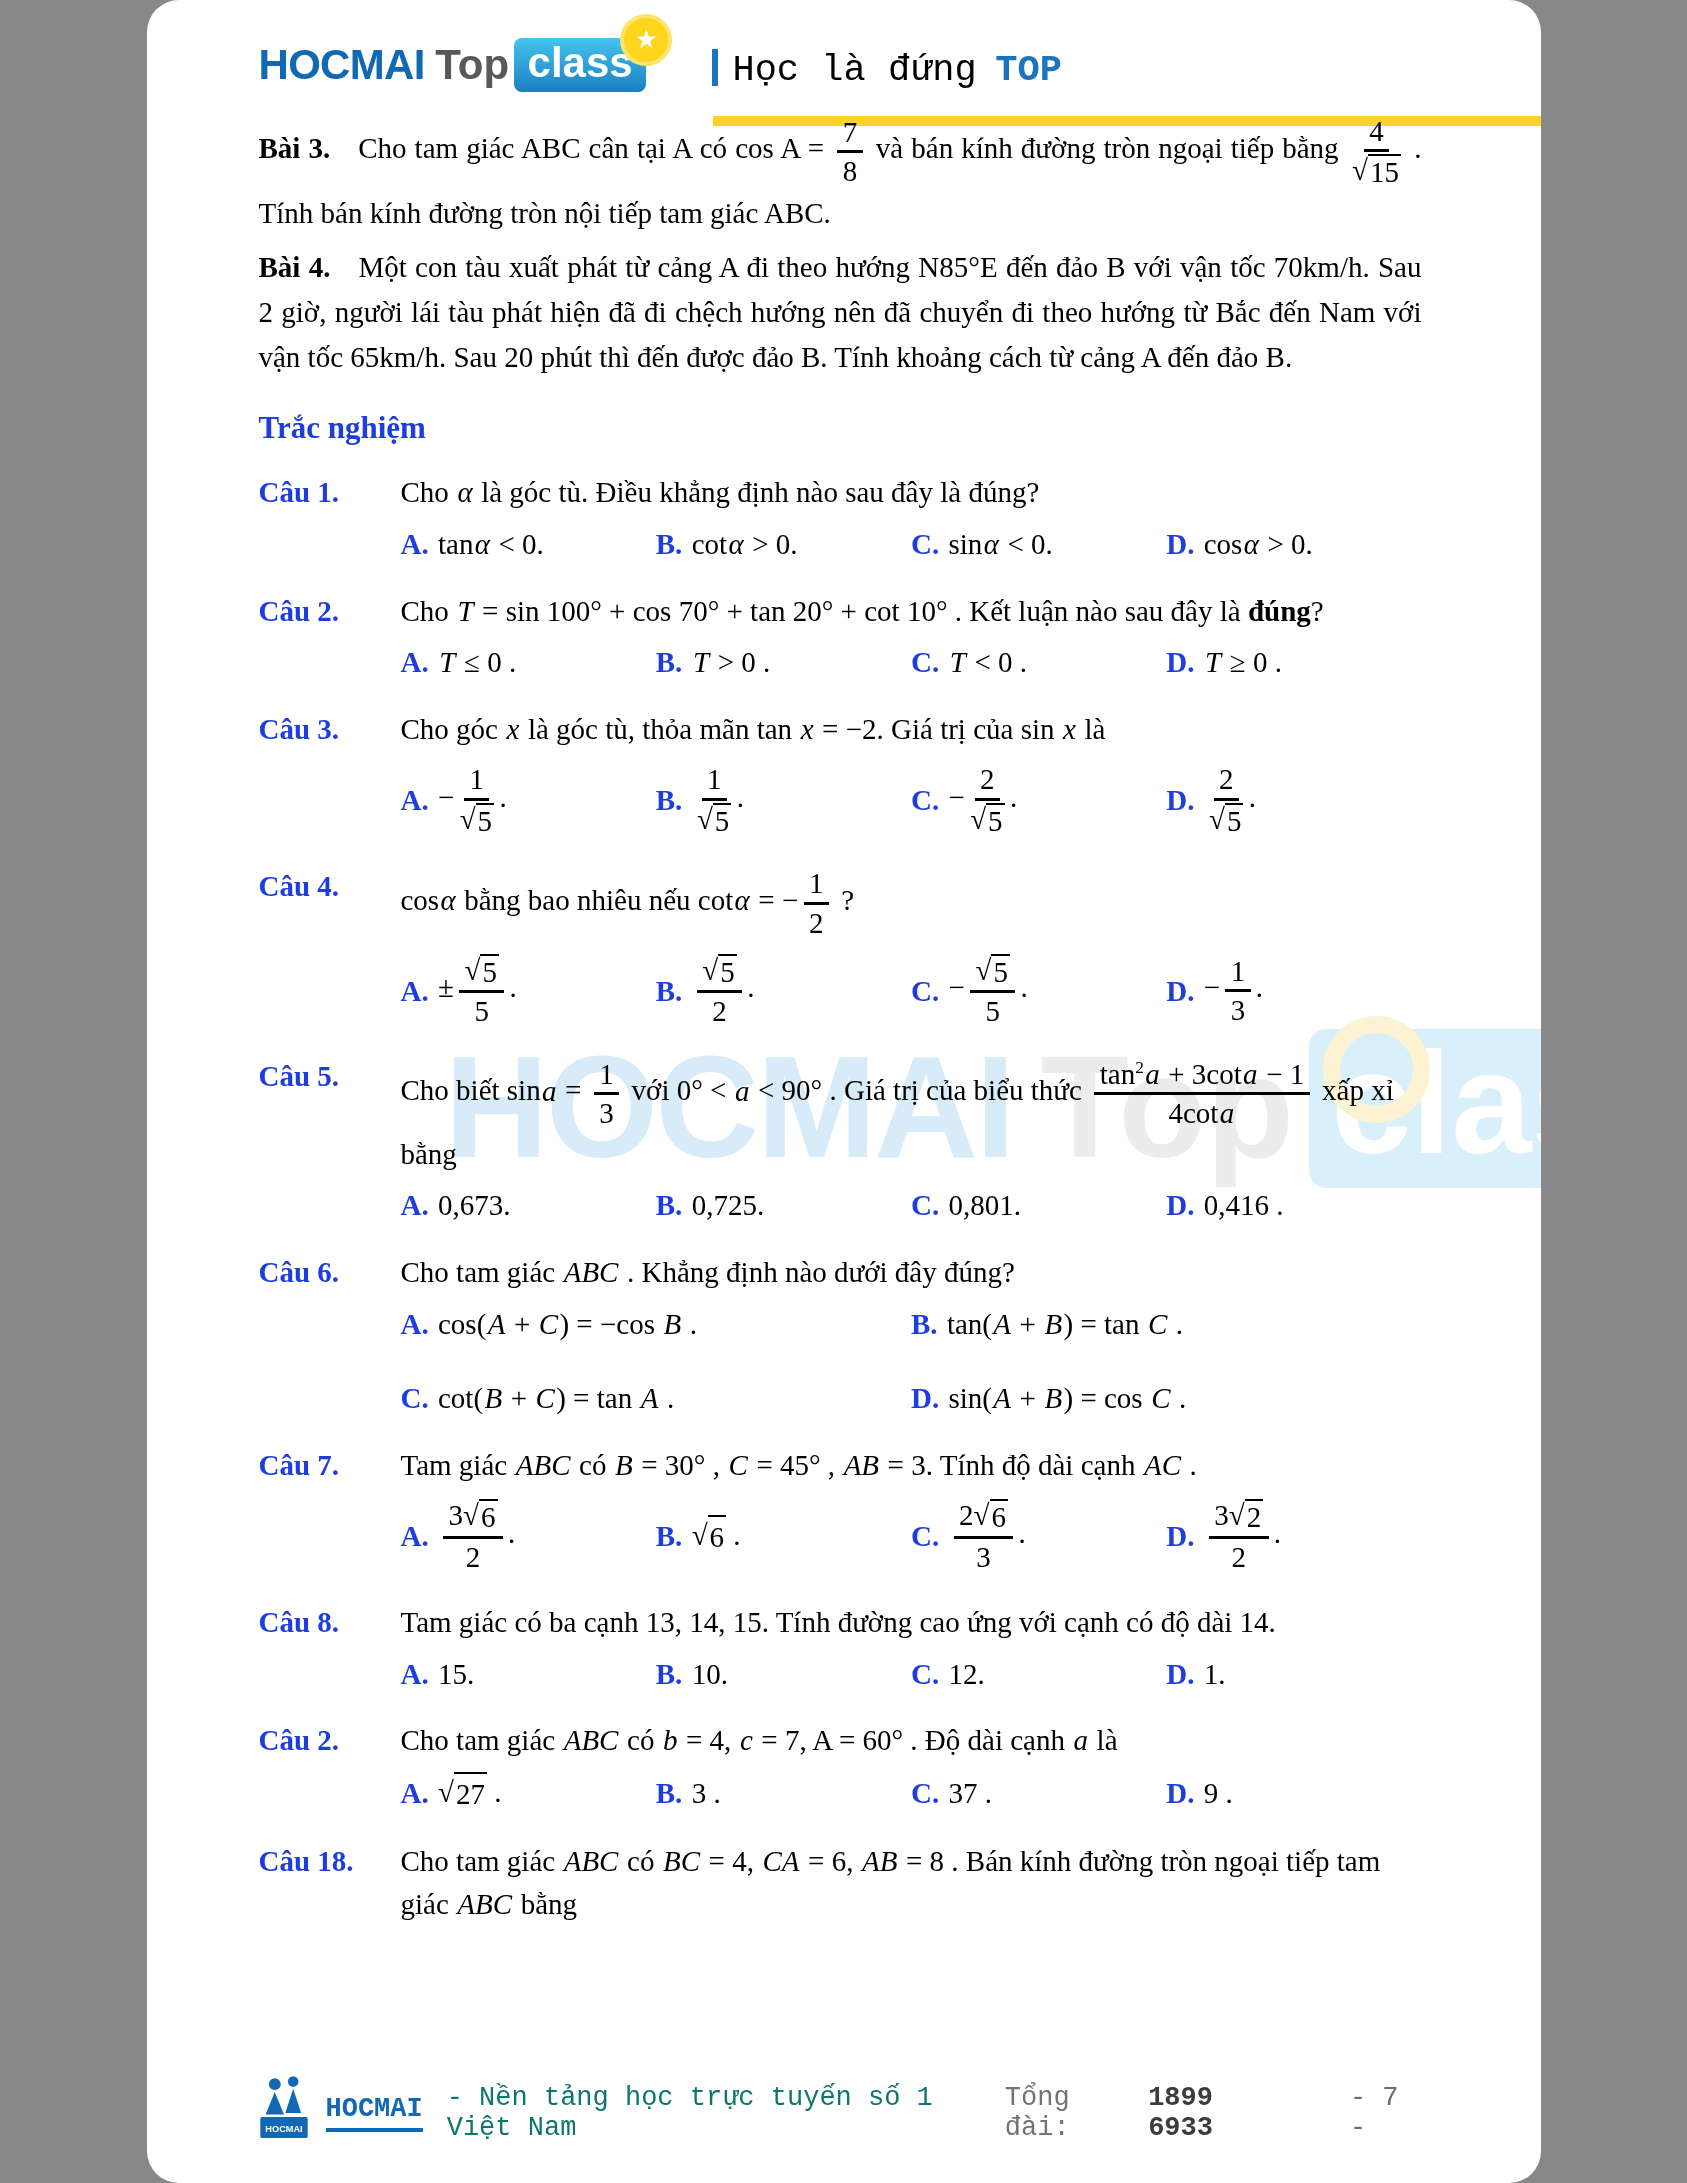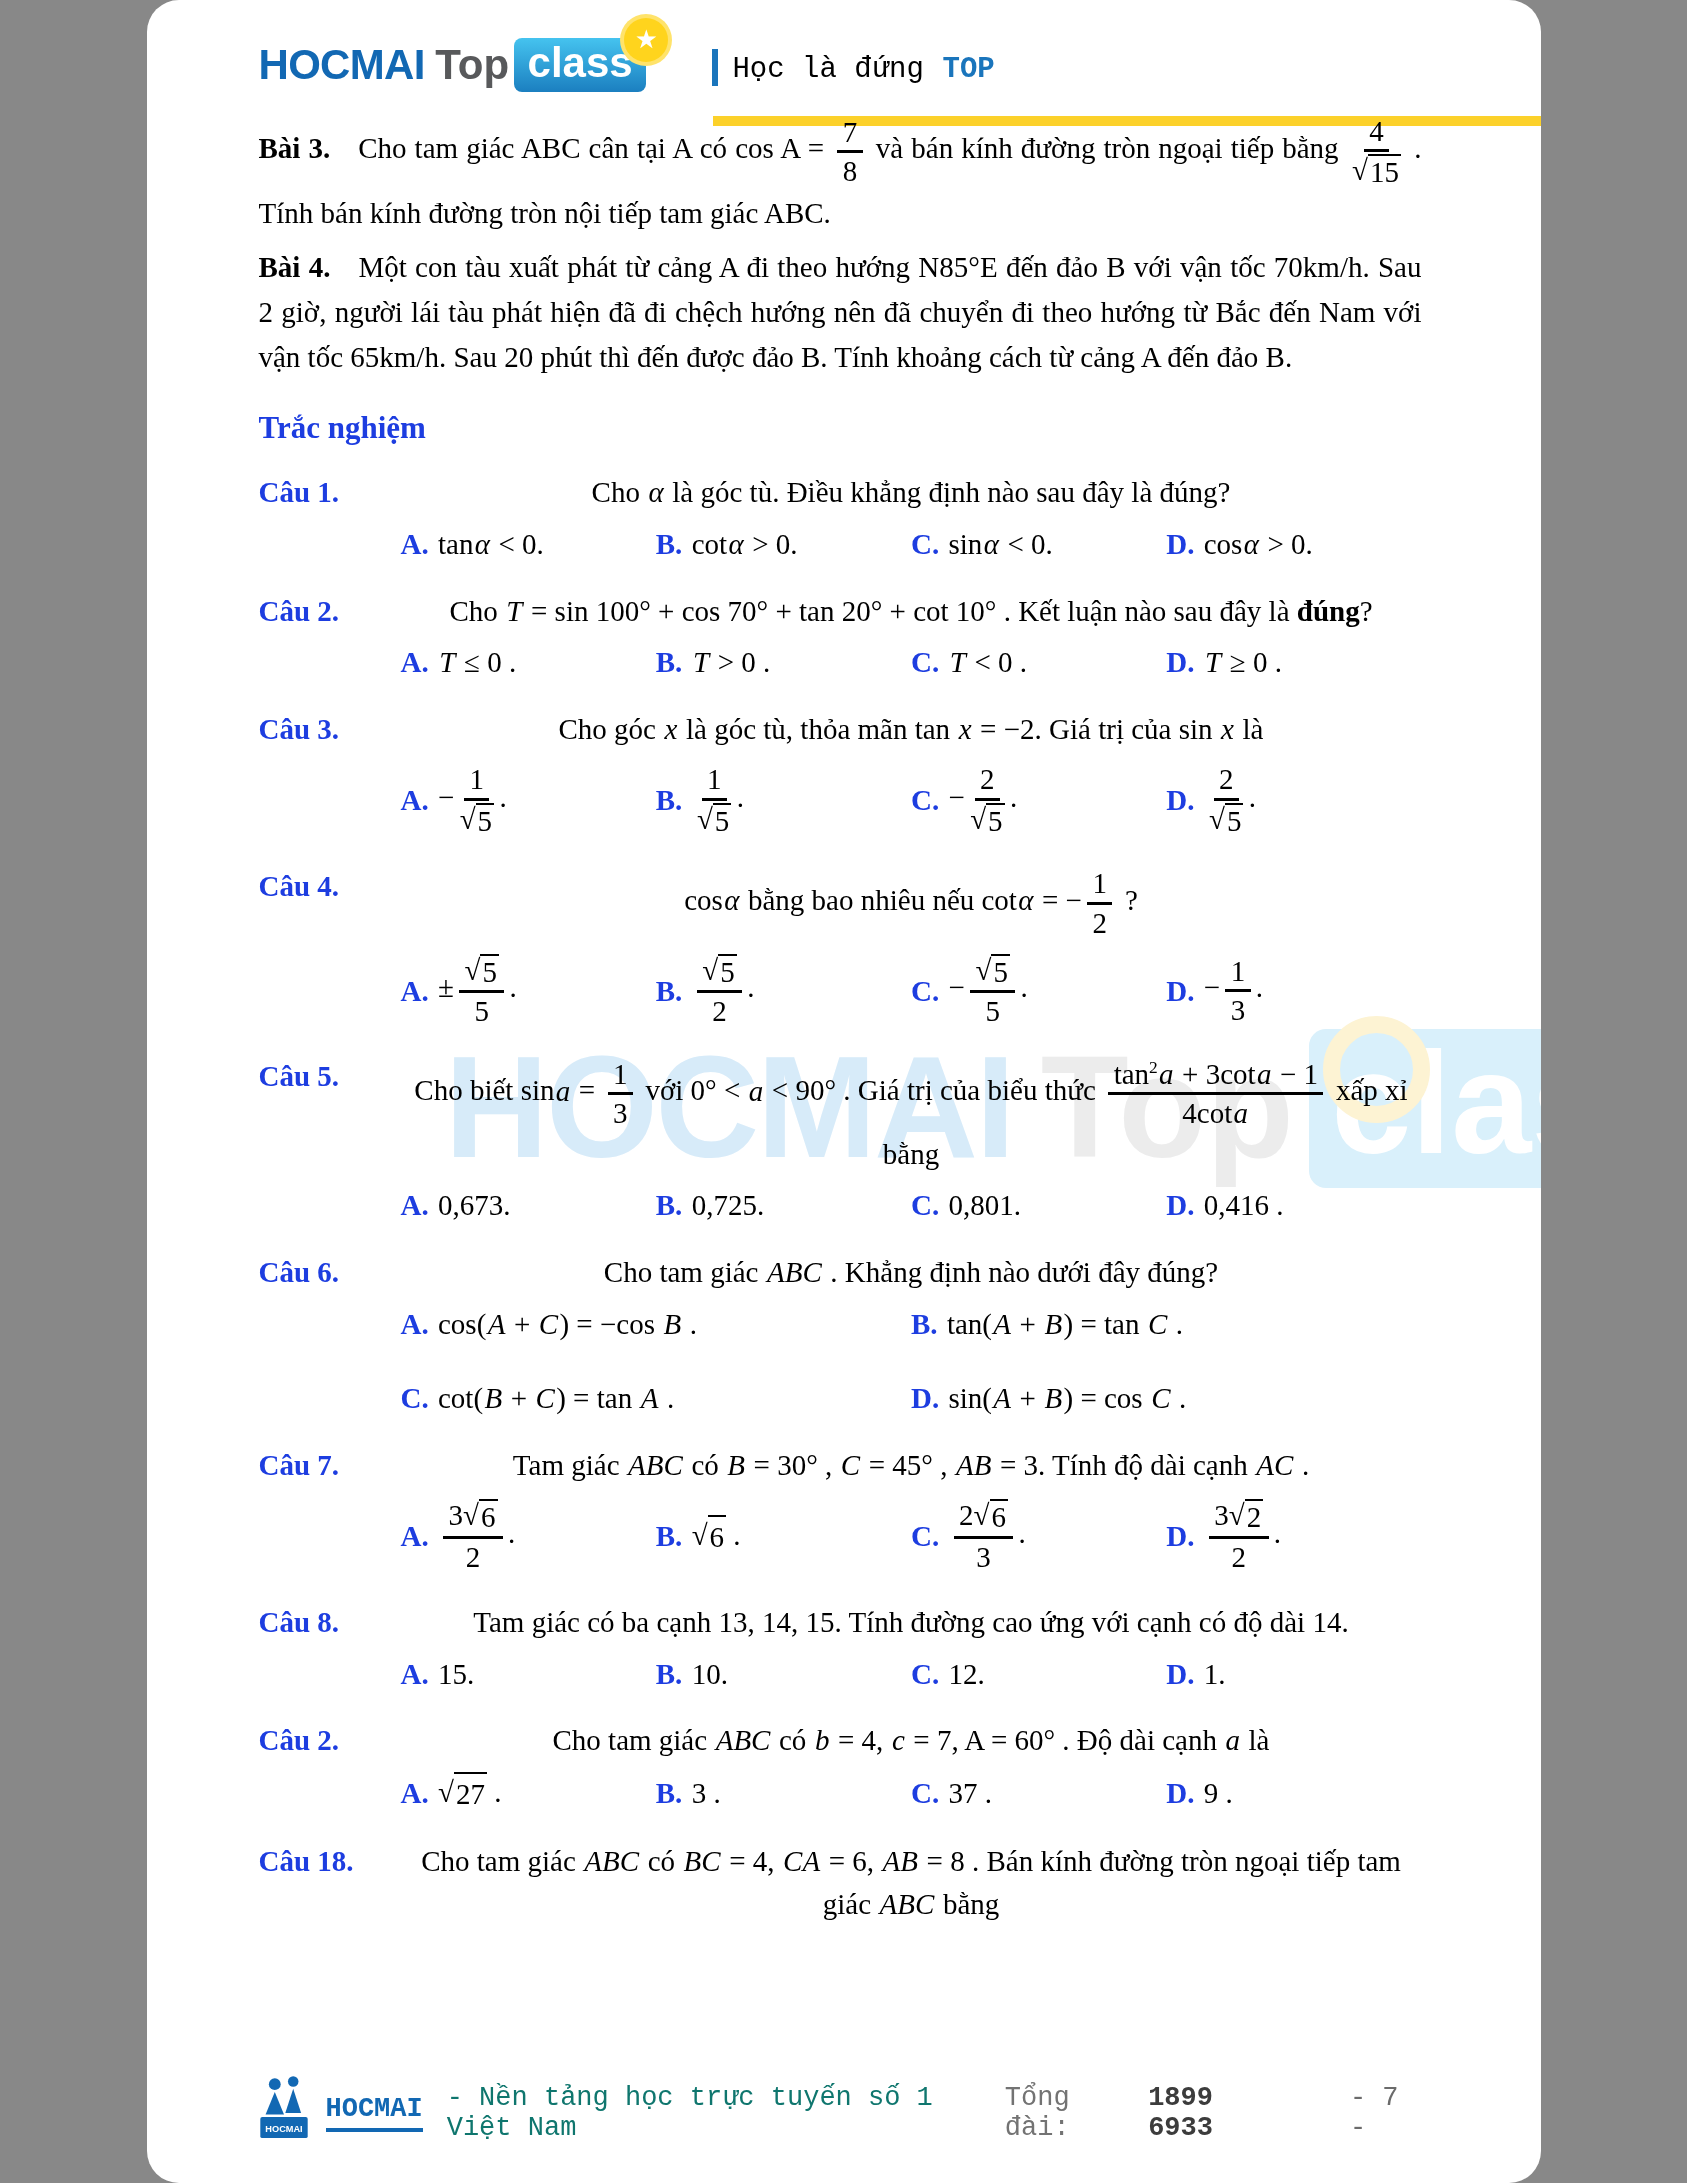--- a/index.html
+++ b/index.html
@@ -11,41 +11,41 @@
   
   .header { position:relative; padding:38px 119px 0 112px; display:flex; align-items:flex-start; }
   .logo { display:flex; align-items:center; font-family:"Liberation Sans", sans-serif; font-weight:bold; font-size:42px; line-height:1; }
   .logo .hocmai { color:var(--brand-blue,#1268b3); letter-spacing:-0.7px; }
   .logo .top { color:#58595b; margin-left:10.6px; }
   .logo .classbox { position:relative; margin-left:5.3px; background:linear-gradient(180deg,#45c3ef 0%,#1b7fc0 100%);
     color:#fff; border-radius:8px; padding:4px 13.2px 8px; }
   .badge { position:absolute; top:-20px; right:-22.5px; width:44px; height:44px; background:#ffd41d;
     border-radius:50%; display:flex; align-items:center; justify-content:center; color:#fff; font-size:22.5px;
     box-shadow:0 0 0 4px #ffe36b; }
-  .tagline { margin-left:66px; padding-top:10.6px; display:flex; align-items:flex-end; gap:14.6px;
-    font-family:"Liberation Mono", monospace; font-size:29px; }
+  .tagline { margin-left:66px; padding-top:10.6px; display:flex; align-items:flex-start; gap:14.6px;
+    font-family:"Liberation Mono", monospace; font-size:37px; }
   .tagline .vbar { width:6px; height:37px; background:#1a75bc; }
   .tagline .tl-top { color:#1a75bc; font-weight:bold; margin-left:4px; }
   .header-rule { position:absolute; left:566px; top:116px; width:863px; height:10px; background:var(--brand-yellow,#fcd12a); }
   
   .watermark { position:absolute; top:1029px; left:298px; z-index:0; display:flex; align-items:center;
     font-family:"Liberation Sans", sans-serif; font-weight:bold; font-size:144px; line-height:1; white-space:nowrap; }
   .wm-hocmai { color:#d7ebf9; letter-spacing:-2.6px; }
   .wm-top { color:#ececec; margin-left:28px; }
   .wm-class { margin-left:14.6px; background:#d9f0fb; color:#ffffff; border-radius:17px; padding:2.6px 22.5px 12px; }
   .wm-ring { position:absolute; top:-13.2px; right:284px; width:73px; height:73px; border:17px solid #fdf3d3; border-radius:50%; }
   
   .content { position:relative; z-index:1; padding:20px 119px 0 112px; }
   .exercise { margin:0 0 9.3px; line-height:1.55; text-align:justify; }
   .ex-label { margin-right:28px; }
   .section-heading { color:var(--accent-blue,#1d3de0); font-weight:bold; font-size:31px; margin:30px 0 4px; }
   .question { margin-top:25px; }
   .q-row { display:flex; line-height:1.5; }
   .q-label { flex:0 0 142px; color:var(--accent-blue,#1d3de0); font-weight:bold; }
-  .q-body { flex:1;text-align:center; }
+  .q-body { flex:1; }
   .options { display:grid; margin-left:142px; margin-top:9.3px; row-gap:34px; align-items:center; }
   .cols4 { grid-template-columns:repeat(4,1fr); }
   .cols2 { grid-template-columns:repeat(2,1fr); }
   .option { display:flex; align-items:center; gap:9.3px; line-height:1.4; }
   .opt-letter { color:var(--accent-blue,#1d3de0); font-weight:bold; }
   
   .mvar { font-style:italic; padding:0 1.3px; }
   sup { font-size:0.6em; }
   .frac { display:inline-flex; flex-direction:column; align-items:center; vertical-align:middle; margin:2.6px 5.3px; line-height:1.12; }
   .frac .num { padding:0 5.3px 2px; border-bottom:3.3px solid #000; }

